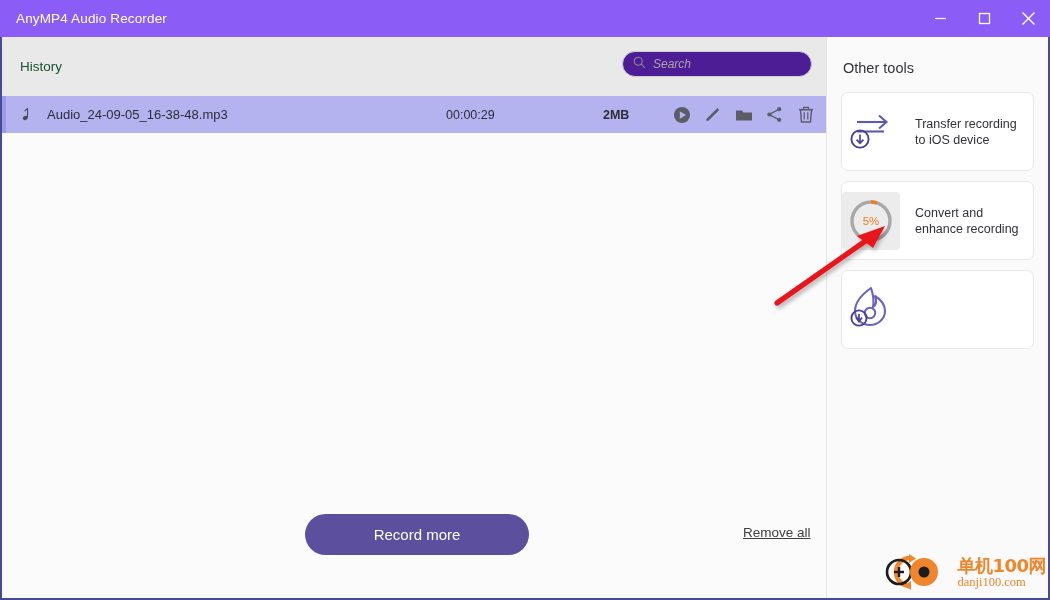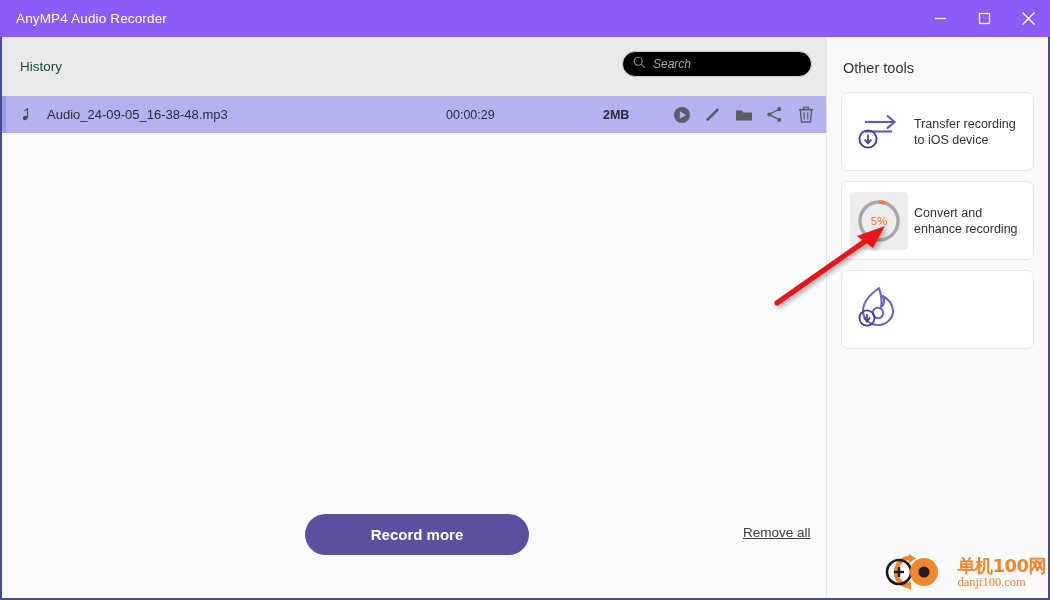--- a/index.html
+++ b/index.html
@@ -70,21 +70,21 @@
   .history-label {
     font-size: 13.5px;
     color: #14532d;
   }
   .search-box {
     position: absolute;
     right: 18px;
     top: 14px;
     width: 190px;
     height: 26px;
-    background: #000000;
+    background: #4c1d95;
     border: 1px solid #cfcfcf;
     border-radius: 13px;
     display: flex;
     align-items: center;
     padding: 0 10px;
     gap: 7px;
   }
   .search-input {
     border: none;
     outline: none;
@@ -159,21 +159,20 @@
     top: 8px;
     width: 224px;
     height: 41px;
     border-radius: 21px;
     background: #5b4f9e;
     color: #ffffff;
     font-size: 15px;
     font-family: "Liberation Sans", sans-serif;
     border: none;
     cursor: pointer;
-    font-weight: bold;
   }
   .remove-all-link {
     position: absolute;
     left: 741px;
     top: 19px;
     font-size: 13.5px;
     color: #404040;
     text-decoration: underline;
     cursor: pointer;
   }
@@ -197,21 +196,21 @@
   }
   .tool-card {
     background: #ffffff;
     border: 1px solid #e8e8e8;
     border-radius: 7px;
     height: 79px;
     display: flex;
     align-items: center;
     margin-bottom: 10px;
     cursor: pointer;
-    padding-left: 8px;
+    gap: 9px;
   }
   .tool-icon-wrap {
     width: 58px; height: 58px;
     flex: 0 0 58px;
     display: flex; align-items: center; justify-content: center;
     border-radius: 4px;
   }
   .tool-card.hovered .tool-icon-wrap { background: #ececec; }
   .tool-label {
     font-size: 12.5px;

